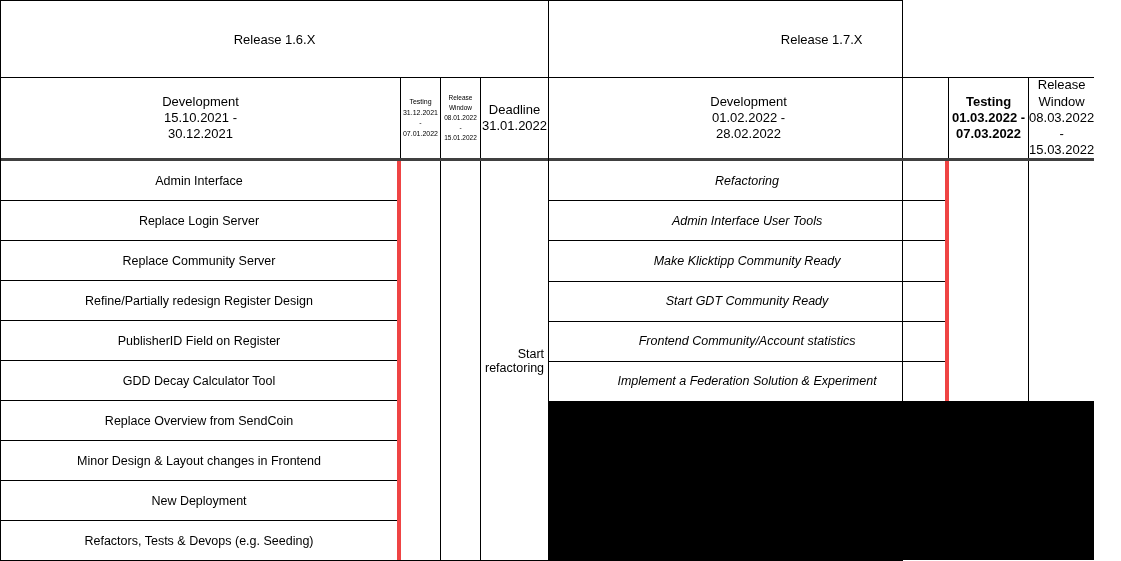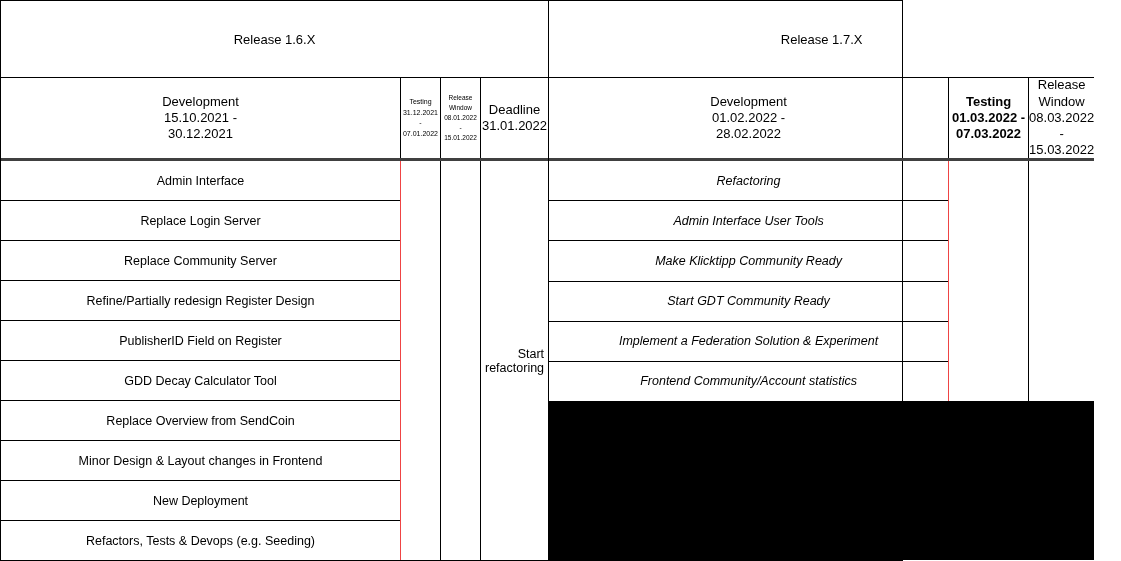--- a/index.html
+++ b/index.html
@@ -53,21 +53,21 @@
   .w-test-l { width: 40px; }
   .w-rw-l { width: 40px; }
   .w-flex { flex: 1; }
   .w-test-r { width: 80px; font-weight: bold; }
   .small-7 { font-size: 7px; line-height: 1.5; }
   .small-65 { font-size: 6.5px; line-height: 1.55; }
 
   .body-row { flex: 1; display: flex; min-height: 0; }
   .rows-col {
     width: 400px;
-    border-right: 1px solid #ef4444;
+    border-right: 4px solid #ef4444;
     display: flex;
     flex-direction: column;
   }
   .task-row {
     flex: 1;
     display: flex;
     align-items: center;
     justify-content: center;
     text-align: center;
     font-size: 12.5px;
@@ -156,22 +156,22 @@
 08.03.2022 -
 15.03.2022</div>
     </div>
 
     <div class="right-body">
       <div class="rows-col">
         <div class="task-row">Refactoring</div>
         <div class="task-row">Admin Interface User Tools</div>
         <div class="task-row">Make Klicktipp Community Ready</div>
         <div class="task-row">Start GDT Community Ready</div>
+        <div class="task-row">Frontend Community/Account statistics</div>
         <div class="task-row">Implement a Federation Solution &amp; Experiment</div>
-        <div class="task-row">Frontend Community/Account statistics</div>
       </div>
       <div class="empty-col w80"></div>
       <div class="empty-col-last"></div>
     </div>
 
     <div class="black-region"></div>
   </div>
 
 </div>
 

